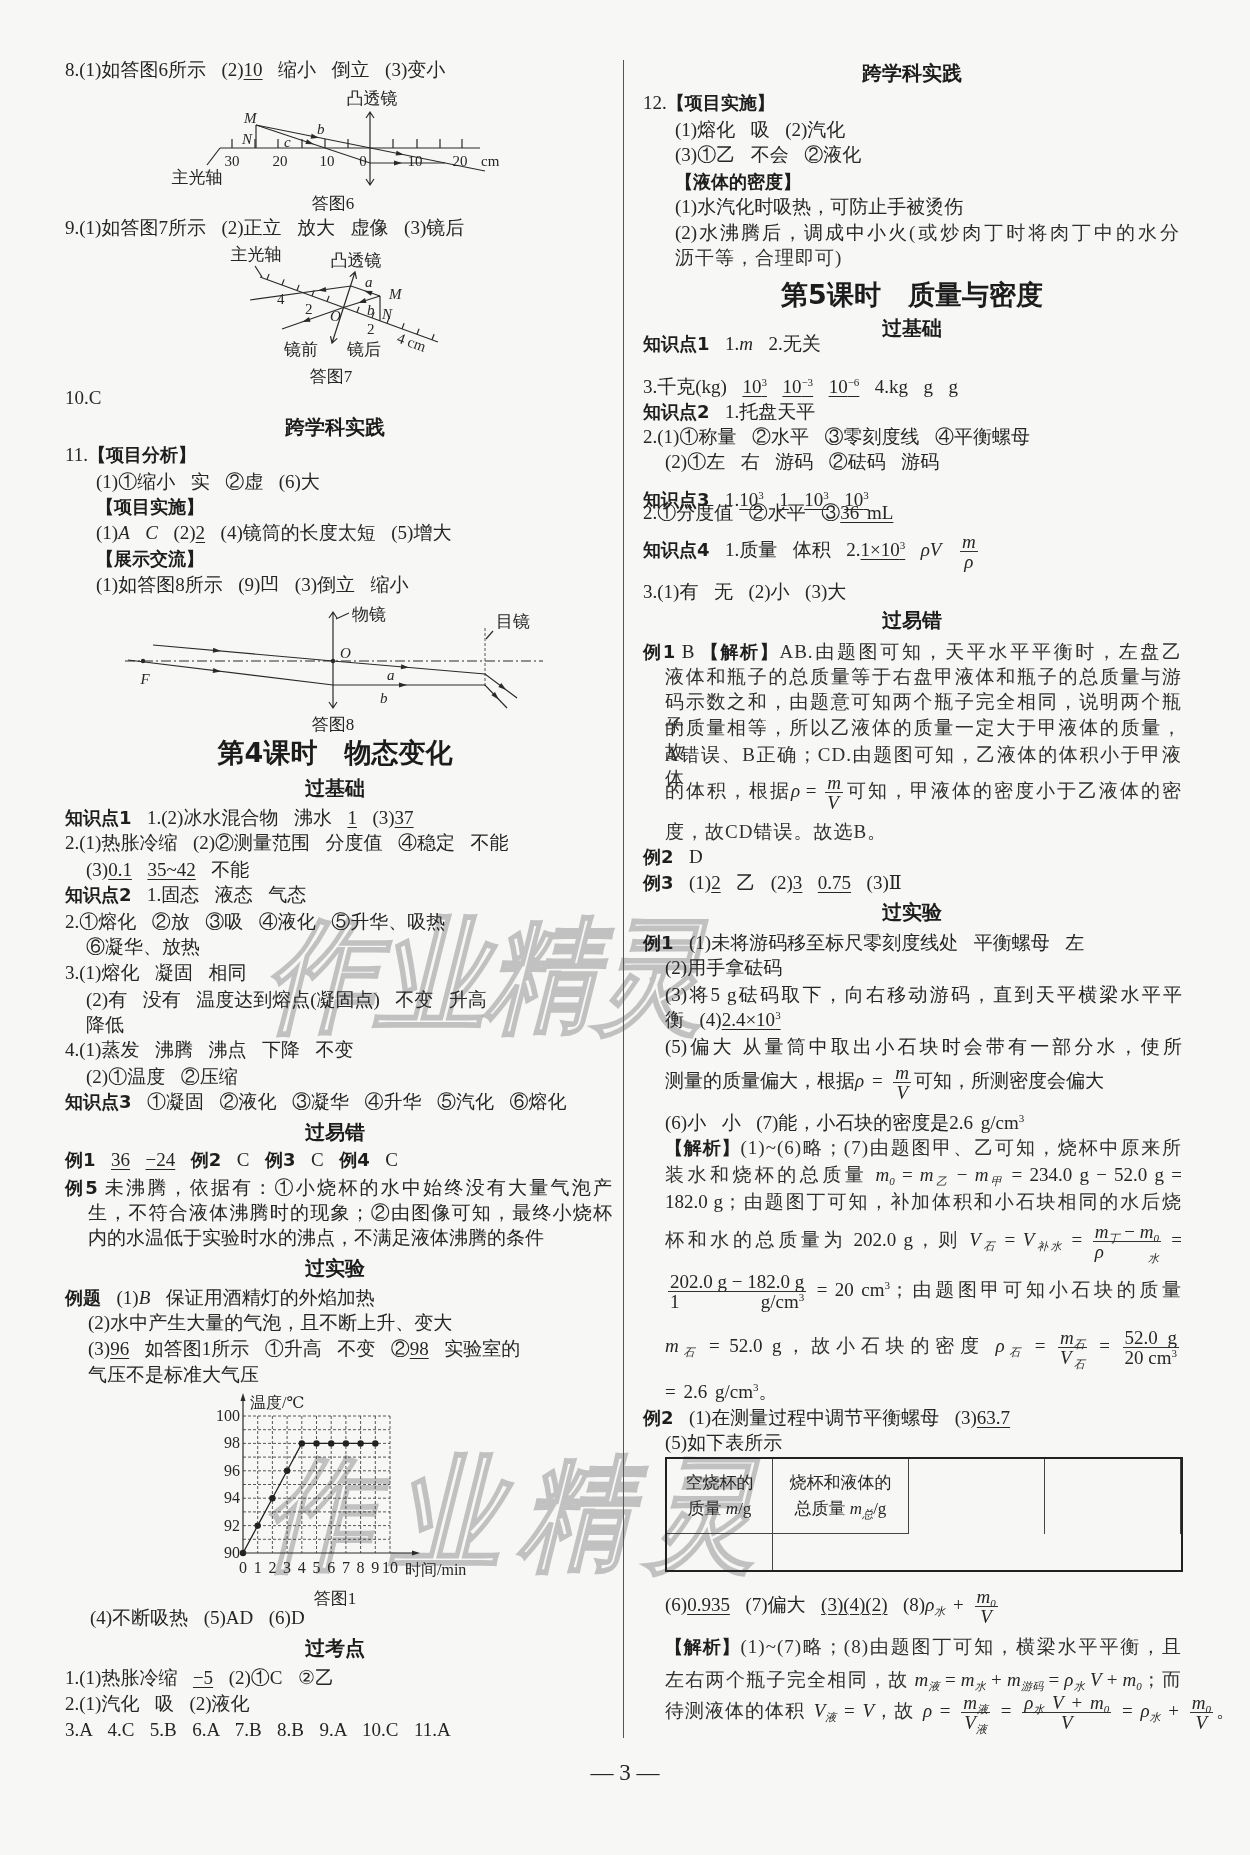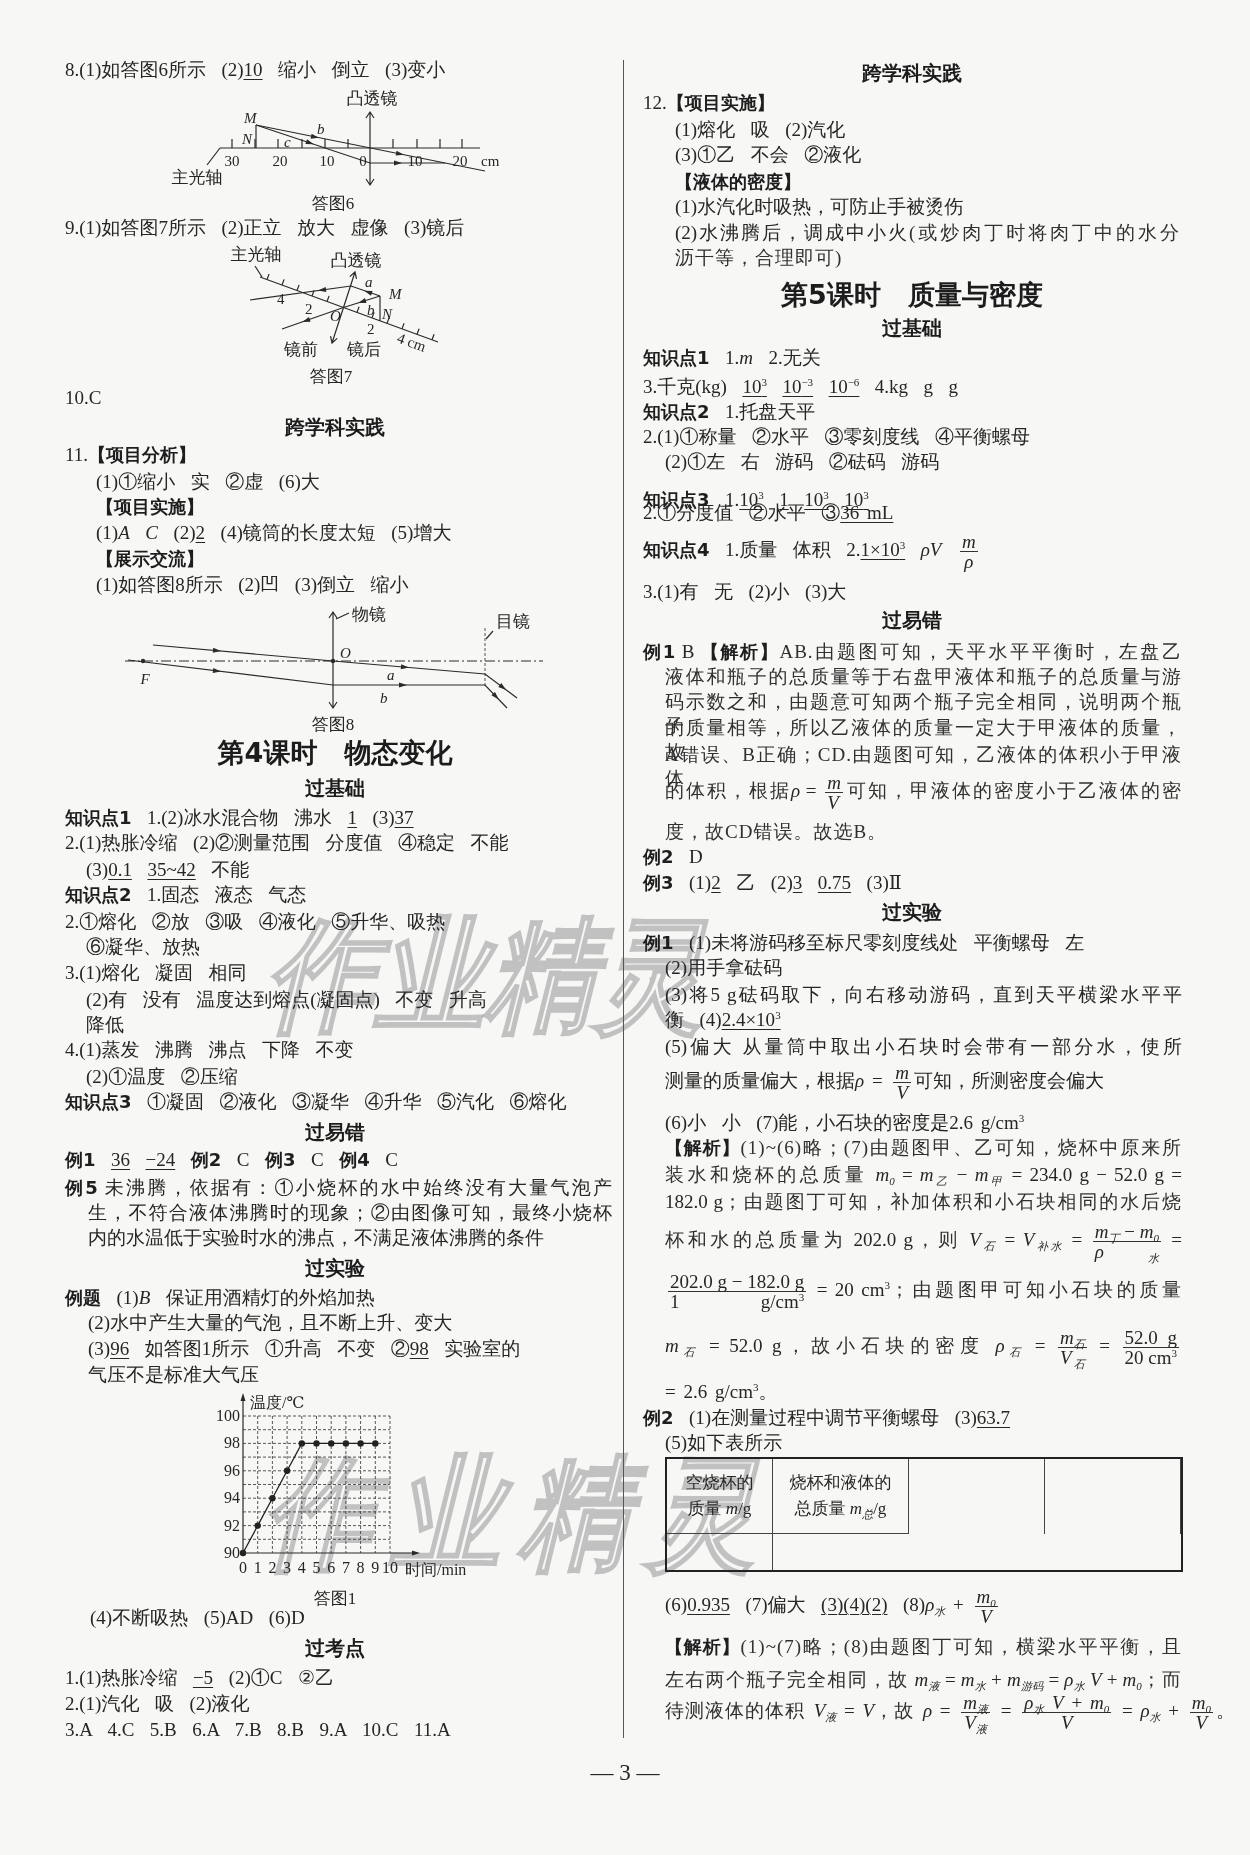--- a/index.html
+++ b/index.html
@@ -55,21 +55,21 @@
   <div>
     <div class="ln" style="left:65px;top:58px"><span>8.(1)如答图6所示  (2)</span><span class="u"><span>10</span></span><span>  缩小  倒立  (3)变小</span></div>
     <div class="ln" style="left:65px;top:216px"><span>9.(1)如答图7所示  (2)正立  放大  虚像  (3)镜后</span></div>
     <div class="ln" style="left:65px;top:386px"><span>10.C</span></div>
     <div class="hd" style="left:135px;top:414px">跨学科实践</div>
     <div class="ln" style="left:65px;top:443px"><span>11.</span><span class="bd"><span>【项目分析】</span></span></div>
     <div class="ln" style="left:96px;top:470px"><span>(1)①缩小  实  ②虚  (6)大</span></div>
     <div class="ln" style="left:96px;top:495px"><span class="bd"><span>【项目实施】</span></span></div>
     <div class="ln" style="left:96px;top:521px"><span>(1)</span><span class="it"><span>A</span></span><span>  </span><span class="it"><span>C</span></span><span>  (2)</span><span class="u"><span>2</span></span><span>  (4)镜筒的长度太短  (5)增大</span></div>
     <div class="ln" style="left:96px;top:547px"><span class="bd"><span>【展示交流】</span></span></div>
-    <div class="ln" style="left:96px;top:573px"><span>(1)如答图8所示  (2)凹  (3)倒立  缩小</span></div>
+    <div class="ln" style="left:96px;top:573px"><span>(1)如答图8所示  (9)凹  (3)倒立  缩小</span></div>
     <div class="hd title" style="left:135px;top:736px">第4课时　物态变化</div>
     <div class="hd" style="left:135px;top:775px">过基础</div>
     <div class="ln" style="left:65px;top:806px"><span class="bd"><span>知识点1</span></span><span>  1.(2)冰水混合物  沸水  </span><span class="u"><span>1</span></span><span>  (3)</span><span class="u"><span>37</span></span></div>
     <div class="ln" style="left:65px;top:831px"><span>2.(1)热胀冷缩  (2)②测量范围  分度值  ④稳定  不能</span></div>
     <div class="ln" style="left:86px;top:858px"><span>(3)</span><span class="u"><span>0.1</span></span><span>  </span><span class="u"><span>35~42</span></span><span>  不能</span></div>
     <div class="ln" style="left:65px;top:883px"><span class="bd"><span>知识点2</span></span><span>  1.固态  液态  气态</span></div>
     <div class="ln" style="left:65px;top:910px"><span>2.①熔化  ②放  ③吸  ④液化  ⑤升华、吸热</span></div>
     <div class="ln" style="left:86px;top:935px"><span>⑥凝华、放热</span></div>
     <div class="ln" style="left:65px;top:961px"><span>3.(1)熔化  凝固  相同</span></div>
     <div class="ln" style="left:86px;top:988px"><span>(2)有  没有  温度达到熔点(凝固点)  不变  升高</span></div>
@@ -98,21 +98,21 @@
     <div class="hd" style="left:712px;top:60px">跨学科实践</div>
     <div class="ln" style="left:643px;top:91px"><span>12.</span><span class="bd"><span>【项目实施】</span></span></div>
     <div class="ln" style="left:675px;top:118px"><span>(1)熔化  吸  (2)汽化</span></div>
     <div class="ln" style="left:675px;top:143px"><span>(3)①乙  不会  ②液化</span></div>
     <div class="ln" style="left:675px;top:170px"><span class="bd"><span>【液体的密度】</span></span></div>
     <div class="ln" style="left:675px;top:195px"><span>(1)水汽化时吸热，可防止手被烫伤</span></div>
     <div class="ln jl" style="left:675px;top:221px;width:505px"><span>(2)水沸腾后，调成中小火</span><span class="kai"><span>(或炒肉丁时将肉丁中的水分</span></span></div>
     <div class="ln" style="left:675px;top:246px"><span class="kai"><span>沥干等，合理即可)</span></span></div>
     <div class="hd title" style="left:712px;top:278px">第5课时　质量与密度</div>
     <div class="hd" style="left:712px;top:315px">过基础</div>
-    <div class="ln" style="left:643px;top:346px"><span class="bd"><span>知识点1</span></span><span>  1.</span><span class="it"><span>m</span></span><span>  2.无关</span></div>
+    <div class="ln" style="left:643px;top:332px"><span class="bd"><span>知识点1</span></span><span>  1.</span><span class="it"><span>m</span></span><span>  2.无关</span></div>
     <div class="ln" style="left:643px;top:375px"><span>3.千克(kg)  </span><span class="u"><span>10</span><span class="sp">3</span></span><span>  </span><span class="u"><span>10</span><span class="sp">−3</span></span><span>  </span><span class="u"><span>10</span><span class="sp">−6</span></span><span>  4.kg  g  g</span></div>
     <div class="ln" style="left:643px;top:400px"><span class="bd"><span>知识点2</span></span><span>  1.托盘天平</span></div>
     <div class="ln" style="left:643px;top:425px"><span>2.(1)①称量  ②水平  ③零刻度线  ④平衡螺母</span></div>
     <div class="ln" style="left:665px;top:450px"><span>(2)①左  右  游码  ②砝码  游码</span></div>
     <div class="ln" style="left:643px;top:488px"><span class="bd"><span>知识点3</span></span><span>  1.</span><span class="u"><span>10</span><span class="sp">3</span></span><span>  </span><span class="u"><span>1</span></span><span>  </span><span class="u"><span>10</span><span class="sp">3</span></span><span>  </span><span class="u"><span>10</span><span class="sp">3</span></span></div>
     <div class="ln" style="left:643px;top:501px"><span>2.①分度值  ②水平  ③</span><span class="u"><span>36 mL</span></span></div>
     <div class="ln" style="left:643px;top:532px"><span class="bd"><span>知识点4</span></span><span>  1.质量  体积  2.</span><span class="u"><span>1×10</span><span class="sp">3</span></span><span>  </span><span class="it"><span>ρV</span></span><span>  </span><span class="frac"><span class="fn"><span class="it"><span>m</span></span></span><span class="fd"><span class="it"><span>ρ</span></span></span></span></div>
     <div class="ln" style="left:643px;top:580px"><span>3.(1)有  无  (2)小  (3)大</span></div>
     <div class="hd" style="left:712px;top:607px">过易错</div>
     <div class="ln jl" style="left:643px;top:640px;width:539px"><span class="bd"><span>例1</span></span><span> B </span><span class="bd"><span>【解析】</span></span><span class="kai"><span>AB.由题图可知，天平水平平衡时，左盘乙</span></span></div>

